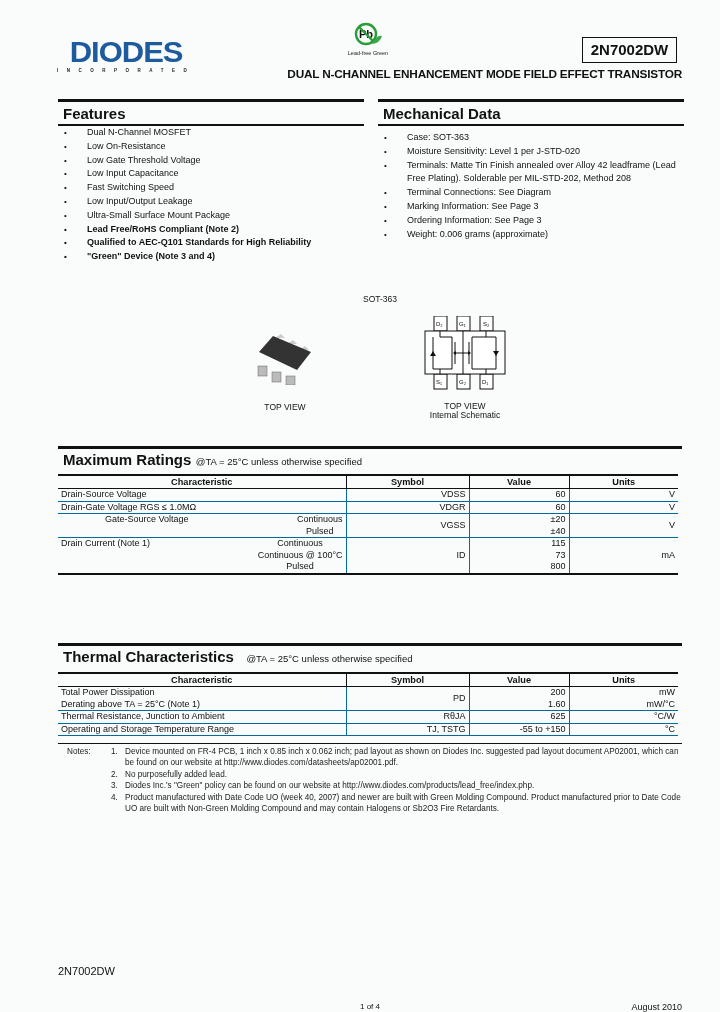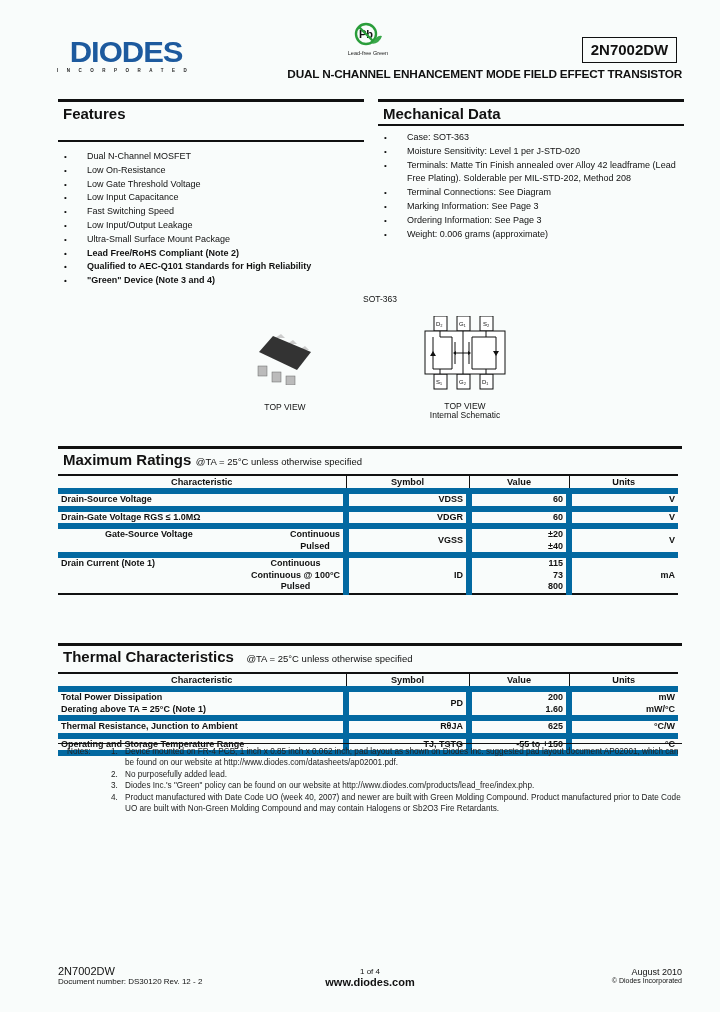--- a/index.html
+++ b/index.html
@@ -14,33 +14,33 @@
   .doctitle{left:270px;top:67px;width:412px;text-align:right;font-weight:bold;font-size:11.8px;letter-spacing:-0.2px;}
   .sec-rule{height:3px;background:#111;}
   .sec-title{font-weight:bold;font-size:15px;}
   .sec-sub{font-size:9.5px;font-weight:normal;}
   .list{margin:0;padding:0;list-style:none;font-size:9px;line-height:13.8px;}
   .list li{position:relative;padding-left:29px;}
   .list li::before{content:"\2022";position:absolute;left:6px;top:0;font-size:8px;}
   .list li.b{font-weight:bold;}
   table.dt{border-collapse:collapse;font-size:9px;position:absolute;left:58px;width:620px;table-layout:fixed;}
   table.dt th{font-weight:bold;font-size:9.2px;border:1px solid #111;padding:0;height:12px;line-height:12px;}
-  table.dt td{border:6px solid #0369a1;padding:0 3px;line-height:11.5px;vertical-align:middle;font-weight:bold;}
+  table.dt td{border:1px solid #0369a1;padding:0 3px;line-height:11.5px;vertical-align:middle;}
   table.dt td.c{text-align:right;padding-left:36px;}
   table.dt tr.top th{border-top:2px solid #111;}
   table.dt tr.last td{border-bottom:2px solid #111;}
   table.dt th:first-child, table.dt td:first-child{border-left:none;}
   table.dt th:last-child, table.dt td:last-child{border-right:none;}
   .rsub{text-align:center;}
   .notes{left:67px;top:746px;width:620px;font-size:8.2px;line-height:11.4px;color:#222;}
   .notes .row{display:flex;}
   .notes .lbl{width:44px;}
   .notes .num{width:14px;}
   .notes .txt{flex:1;}
-  .foot{font-size:8px;}
+  .foot{font-size:8px;margin-top:35px;}
 </style>
 </head>
 <body>
 
 <div class="abs logo">
   <div class="logo-word">DIODES</div>
   <div class="logo-sub">INCORPORATED</div>
 </div>
 
 <div class="abs pb">
@@ -51,23 +51,23 @@
     <path d="M19 22 Q24 12 29 14 Q27 21 19 22 Z" fill="#3aa84a"></path>
   </svg>
   <div class="pb-lbl">Lead-free Green</div>
 </div>
 
 <div class="abs partbox">2N7002DW</div>
 <div class="abs doctitle">DUAL N-CHANNEL ENHANCEMENT MODE FIELD EFFECT TRANSISTOR</div>
 
 <div class="abs" style="left:58px;top:99px;width:306px;">
   <div class="sec-rule"></div>
-  <div class="sec-title" style="padding:3px 0 18px 5px;">Features</div>
+  <div class="sec-title" style="padding:3px 0 2px 5px;">Features</div>
   <div class="sec-rule" style="height:2px;"></div>
-  <ul class="list" id="features-list" style="margin-top:8px;">
+  <ul class="list" id="features-list" style="margin-top:0;">
       <li>Dual N-Channel MOSFET</li>
       <li>Low On-Resistance</li>
       <li>Low Gate Threshold Voltage</li>
       <li>Low Input Capacitance</li>
       <li>Fast Switching Speed</li>
       <li>Low Input/Output Leakage</li>
       <li>Ultra-Small Surface Mount Package</li>
       <li class="b">Lead Free/RoHS Compliant (Note 2)</li>
       <li class="b">Qualified to AEC-Q101 Standards for High Reliability</li>
       <li class="b">"Green" Device (Note 3 and 4)</li>

